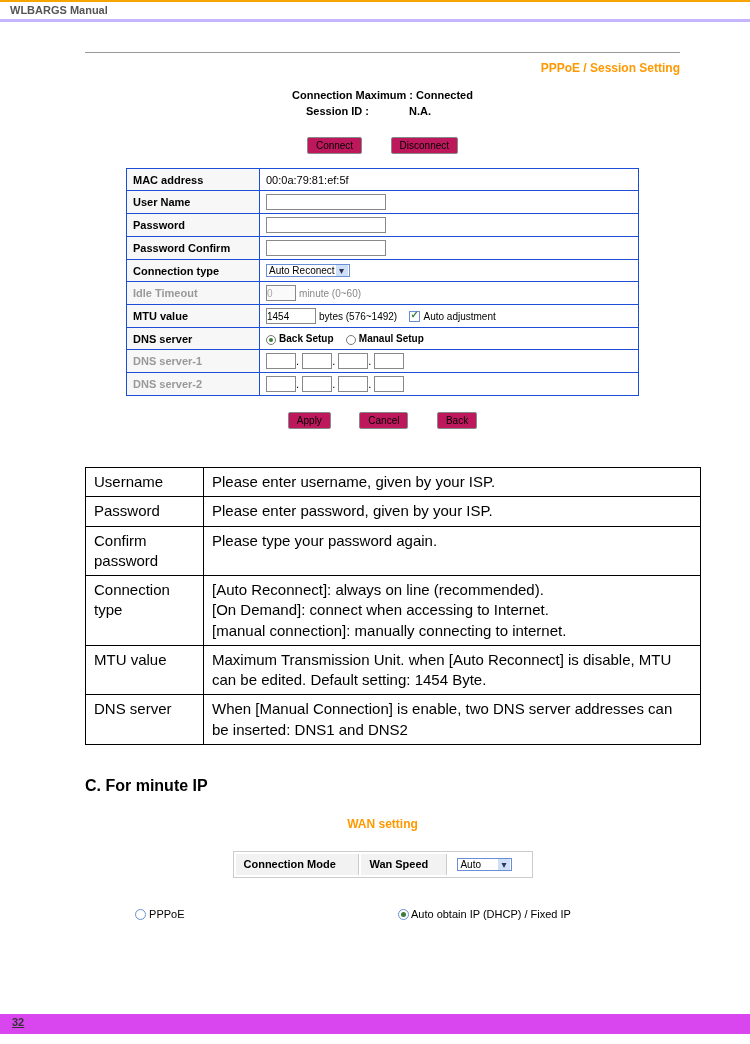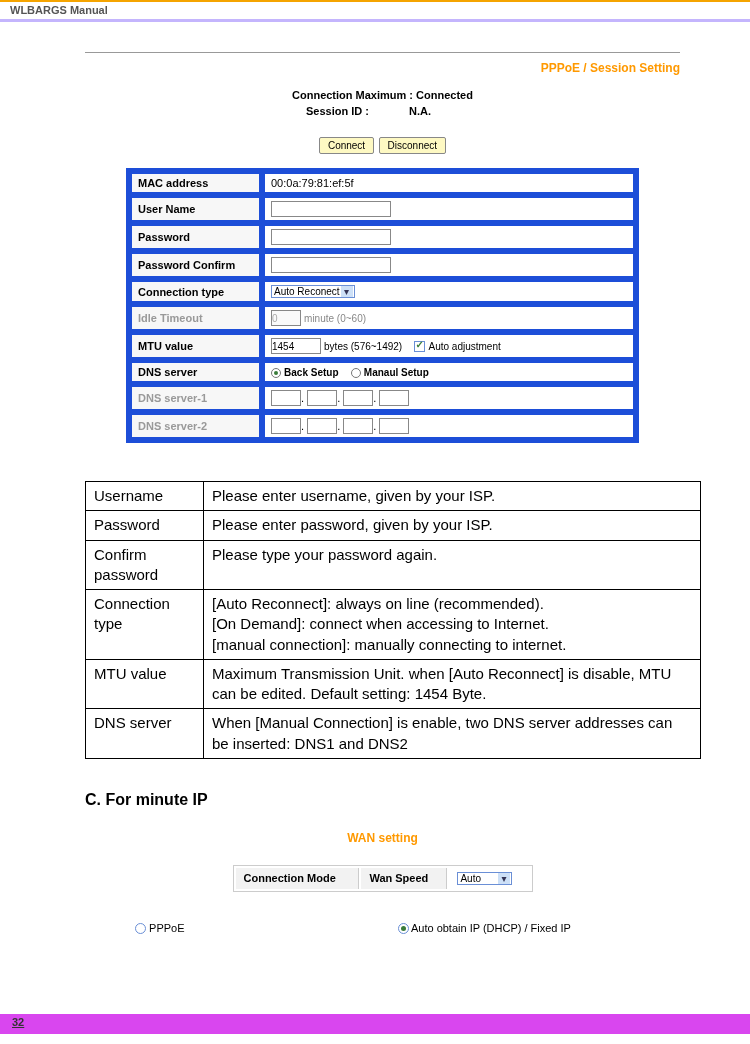--- a/index.html
+++ b/index.html
@@ -45,35 +45,35 @@
     font-weight: bold;
     margin-bottom: 18px;
   }
   .ss-sess span { display:inline-block; width: 70px; text-align:left; }
   .btn-row {
     text-align: center;
     margin-bottom: 14px;
   }
   .btn {
     display: inline-block;
-    background: #fef9c3;
+    background: #be185d;
     border: 1px solid #888;
     padding: 2px 8px;
     font-size: 10px;
-    margin: 0 0;
+    margin: 0 12px;
     border-radius: 2px;
   }
   .form-table {
     border-collapse: collapse;
     width: 513px;
     margin: 0 auto;
     font-size: 11px;
   }
   .form-table td {
-    border: 6px solid #1d4ed8;
+    border: 1px solid #1d4ed8;
     padding: 3px 6px;
     height: 22px;
   }
   .form-table td.lbl {
     width: 133px;
     background: #f7f7f7;
     font-weight: bold;
   }
   .form-table td.lbl.grey { color: #999; font-weight: bold; }
   .txt-input {
@@ -249,20 +249,25 @@
         <td>
           <input class="txt-input txt-small" style=""><span class="dot">.</span>
           <input class="txt-input txt-small" style=""><span class="dot">.</span>
           <input class="txt-input txt-small" style=""><span class="dot">.</span>
           <input class="txt-input txt-small" style="">
         </td>
       </tr>
     </tbody>
       </table>
 
+    <div class="btn-row2">
+      <span class="btn">Apply</span>
+      <span class="btn">Cancel</span>
+      <span class="btn">Back</span>
+    </div>
   </div>
 
   <table class="def-table">
     <tbody>
         <tr>
           <td class="k">Username</td>
           <td>Please enter username, given by your ISP.</td>
         </tr>
     <tr>
           <td class="k">Password</td>

